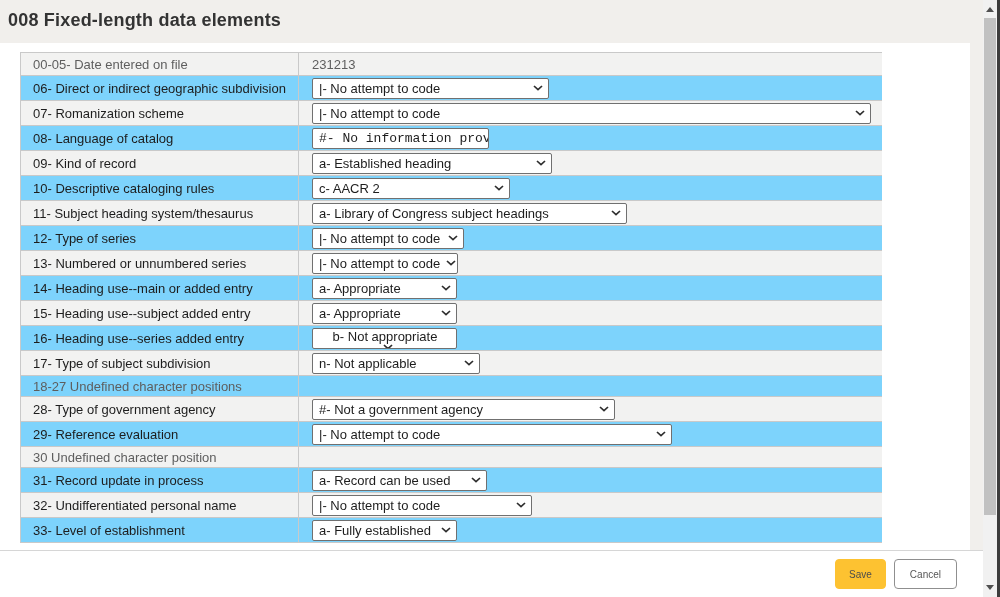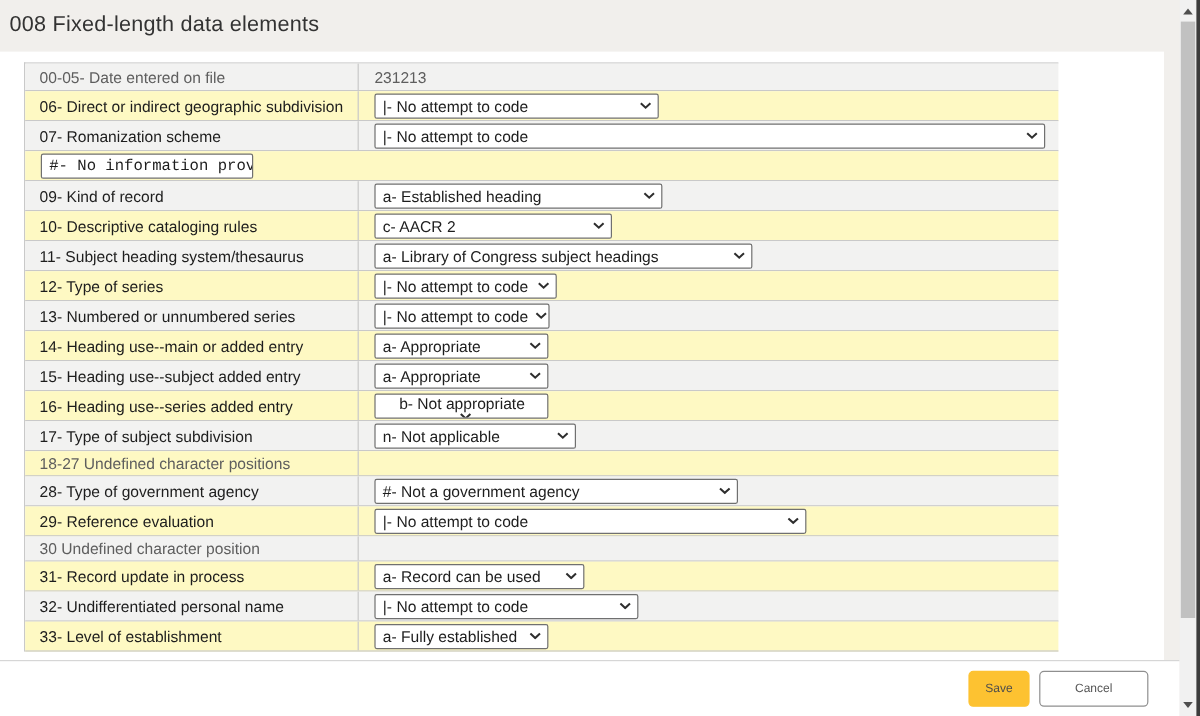--- a/index.html
+++ b/index.html
@@ -5,39 +5,39 @@
   * { box-sizing: border-box; margin: 0; padding: 0; }
   html, body {
     width: 1000px; height: 597px;
     font-family: "Liberation Sans", sans-serif;
     background: #f1efec;
     overflow: hidden;
     position: relative;
   }
   .page-title {
     position: absolute; top: 10px; left: 8px;
-    font-size: 18px; font-weight: normal; color: #333333;
+    font-size: 18px; font-weight: bold; color: #333333;
     letter-spacing: 0.2px;
   }
   .panel {
     position: absolute; top: 43px; left: 0;
     width: 970px; height: 507px;
     background: #ffffff;
   }
   .fields-table {
     position: absolute; top: 9px; left: 20px;
     width: 862px;
     border-top: 1px solid #c9c9c9;
     border-left: 1px solid #c9c9c9;
     font-size: 13px;
   }
   .row {
     display: flex;
     border-bottom: 1px solid #c9c9c9;
-    background: #fef9c3;
+    background: #7dd3fc;
   }
   .row.stripe { background: #f2f2f1; }
   .cell.label {
     width: 278px; flex: 0 0 278px;
     padding-left: 12px;
     display: flex; align-items: center;
     color: #1d1d1d;
     border-right: 1px solid #c9c9c9;
     white-space: nowrap; overflow: hidden;
   }
@@ -79,21 +79,21 @@
   .btn-save {
     background: #fdc231;
     border: 1px solid #fdc231;
     color: #4d4d4d;
     padding: 0 13px;
   }
   .btn-cancel {
     background: #ffffff;
     border: 1px solid #8f8f8f;
     color: #565656;
-    padding: 0 29px;
+    padding: 0 15px;
   }
   .scrollbar {
     position: absolute; top: 0; right: 3px;
     width: 14px; height: 597px;
     background: #f1f1f1;
   }
   .scroll-thumb {
     position: absolute; top: 18px; left: 1px;
     width: 12px; height: 497px;
     background: #c1c1c1;
@@ -151,20 +151,21 @@
         <div class="cell value">
           <div class="select" style="width: 559px;">
             <span class="sel-text">|- No attempt to code</span>
             <svg width="10" height="6" viewBox="0 0 10 6">
               <path d="M1 1 L5 4.7 L9 1" fill="none" stroke="#2e2e2e" stroke-width="1.7"></path>
             </svg>
           </div>
         </div>
       </div>
       <div class="row" style="height: 25px;">
+        <div class="cell label">08- Language of catalog</div>
         <div class="cell value">
           <div class="select" style="width: 177px; font-family: Liberation Mono, monospace;">
             <span class="sel-text">#- No information provided</span>
             <svg width="10" height="6" viewBox="0 0 10 6">
               <path d="M1 1 L5 4.7 L9 1" fill="none" stroke="#2e2e2e" stroke-width="1.7"></path>
             </svg>
           </div>
         </div>
       </div>
       <div class="row stripe" style="height: 25px;">

